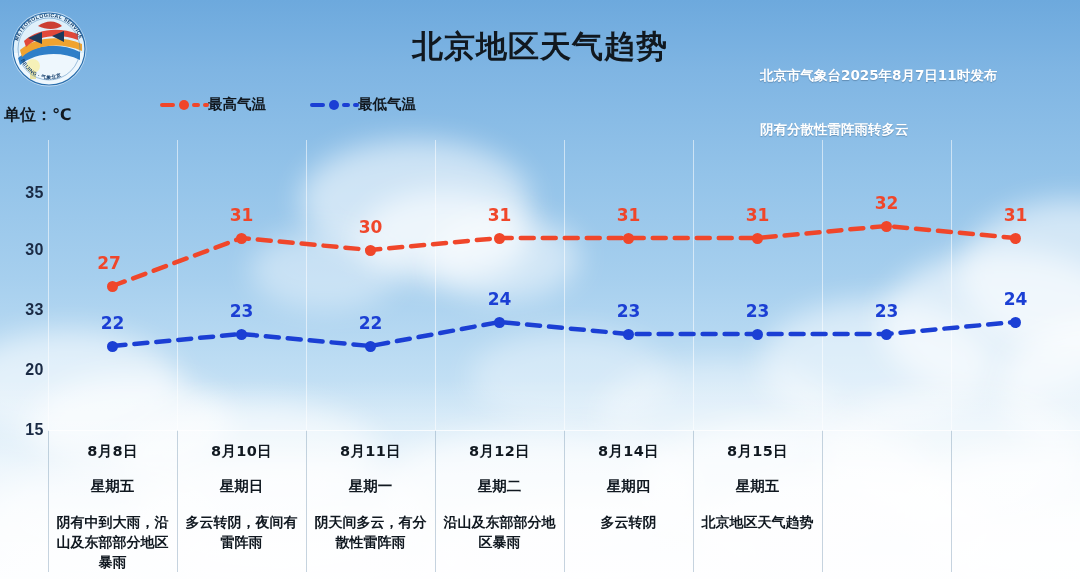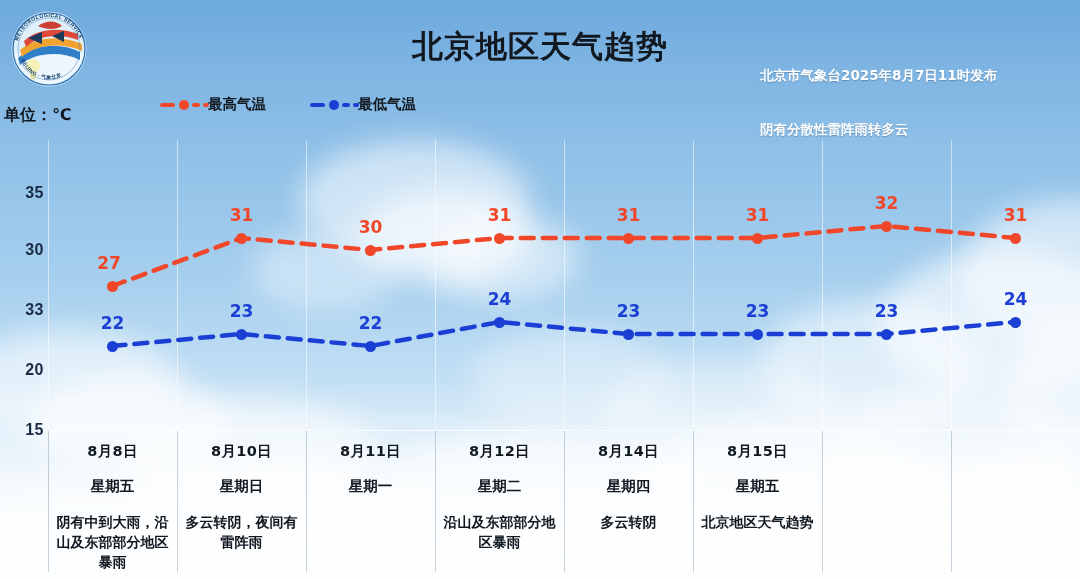--- a/index.html
+++ b/index.html
@@ -252,20 +252,21 @@
         <div class="dc-desc">阴有中到大雨，沿山及东部部分地区暴雨</div>
       </div>
       <div class="daycol">
         <div class="dc-date">8月10日</div>
         <div class="dc-week">星期日</div>
         <div class="dc-desc">多云转阴，夜间有雷阵雨</div>
       </div>
       <div class="daycol">
         <div class="dc-date">8月11日</div>
         <div class="dc-week">星期一</div>
+        <div class="dc-desc">阴天间多云，有分散性雷阵雨</div>
       </div>
       <div class="daycol">
         <div class="dc-date">8月12日</div>
         <div class="dc-week">星期二</div>
         <div class="dc-desc">沿山及东部部分地区暴雨</div>
       </div>
       <div class="daycol">
         <div class="dc-date">8月14日</div>
         <div class="dc-week">星期四</div>
         <div class="dc-desc">多云转阴</div>

